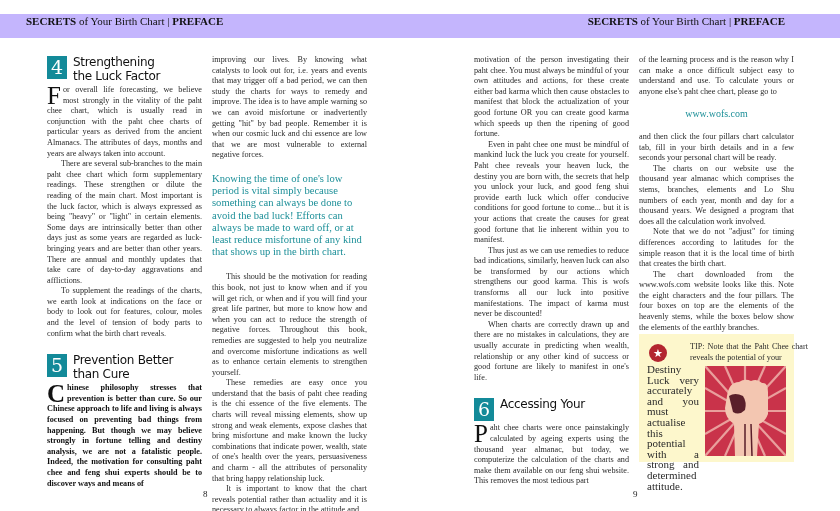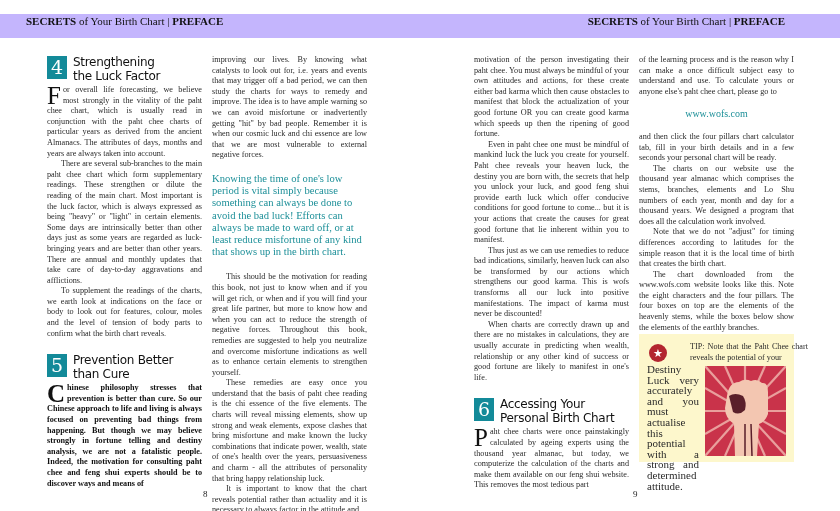--- a/index.html
+++ b/index.html
@@ -86,21 +86,20 @@
 <div class="col" style="left:474px; top:55px; width:155px;">
   <p class="noind">motivation of the person investigating their paht chee. You must always be mindful of your own attitudes and actions, for these create either bad karma which then cause obstacles to manifest that block the actualization of your good fortune OR you can create good karma which speeds up then the ripening of good fortune.</p>
   <p>Even in paht chee one must be mindful of mankind luck the luck you create for yourself. Paht chee reveals your heaven luck, the destiny you are born with, the secrets that help you unlock your luck, and good feng shui provide earth luck which offer conducive conditions for good fortune to come... but it is your actions that create the causes for great good fortune that lie inherent within you to manifest.</p>
   <p>Thus just as we can use remedies to reduce bad indications, similarly, heaven luck can also be transformed by our actions which strengthens our good karma. This is wofs transforms all our luck into positive manifestations. The impact of karma must never be discounted!</p>
   <p>When charts are correctly drawn up and there are no mistakes in calculations, they are usually accurate in predicting when wealth, relationship or any other kind of success or good fortune are likely to manifest in one's life.</p>
 
   <div class="heading" style="margin-top:14px;">
     <div class="numbox">6</div>
     <div class="htitle">
       <div>Accessing Your</div>
-      <div>Personal Birth Chart</div>
     </div>
   </div>
   <p class="noind"><span class="dropcap">P</span><span>aht chee charts were once painstakingly calculated by ageing experts using the thousand year almanac, but today, we computerize the calculation of the charts and make them available on our feng shui website. This removes the most tedious part</span></p>
 </div>
 
 <div class="col" style="left:639px; top:55px; width:155px;">
   <p class="noind">of the learning process and is the reason why I can make a once difficult subject easy to understand and use. To calculate yours or anyone else's paht chee chart, please go to</p>
   <div class="url">www.wofs.com</div>
   <p class="noind">and then click the four pillars chart calculator tab, fill in your birth details and in a few seconds your personal chart will be ready.</p>
   <p>The charts on our website use the thousand year almanac which comprises the stems, branches, elements and Lo Shu numbers of each year, month and day for a thousand years. We designed a program that does all the calculation work involved.</p>

